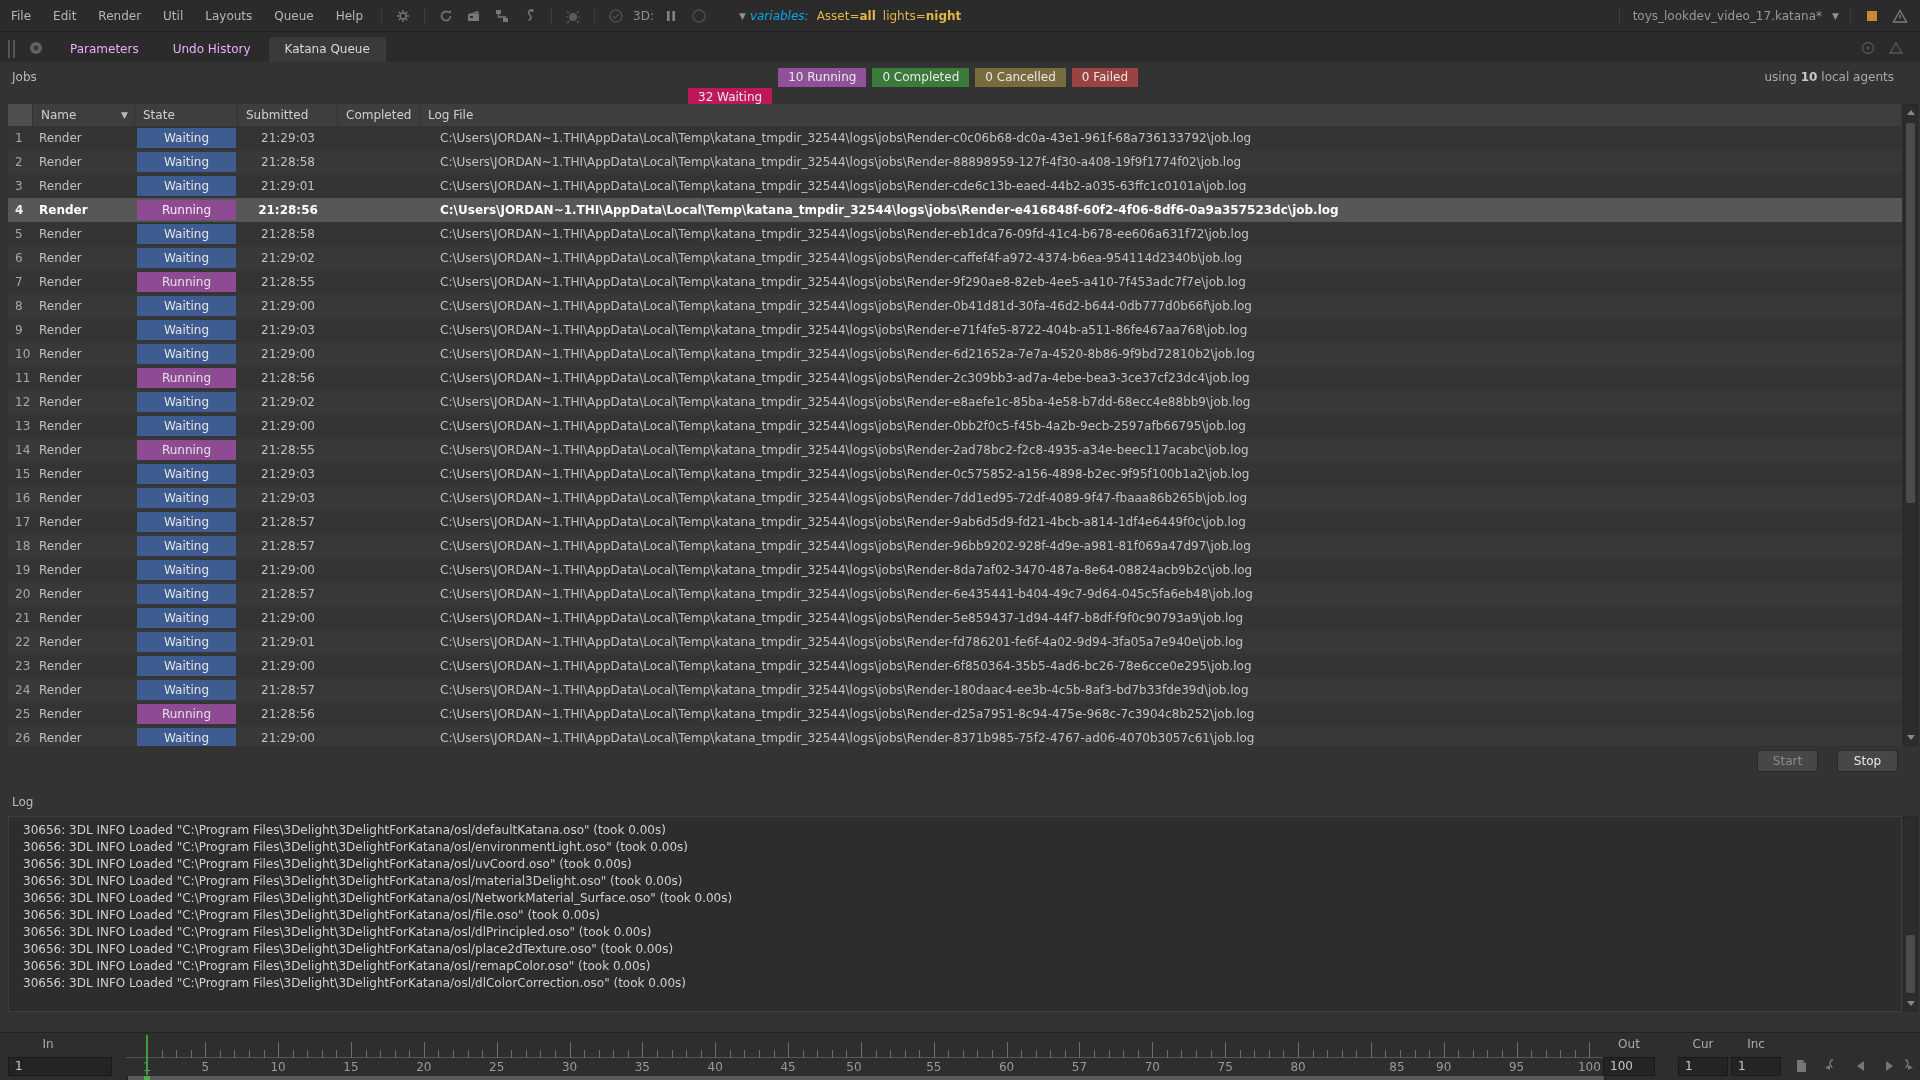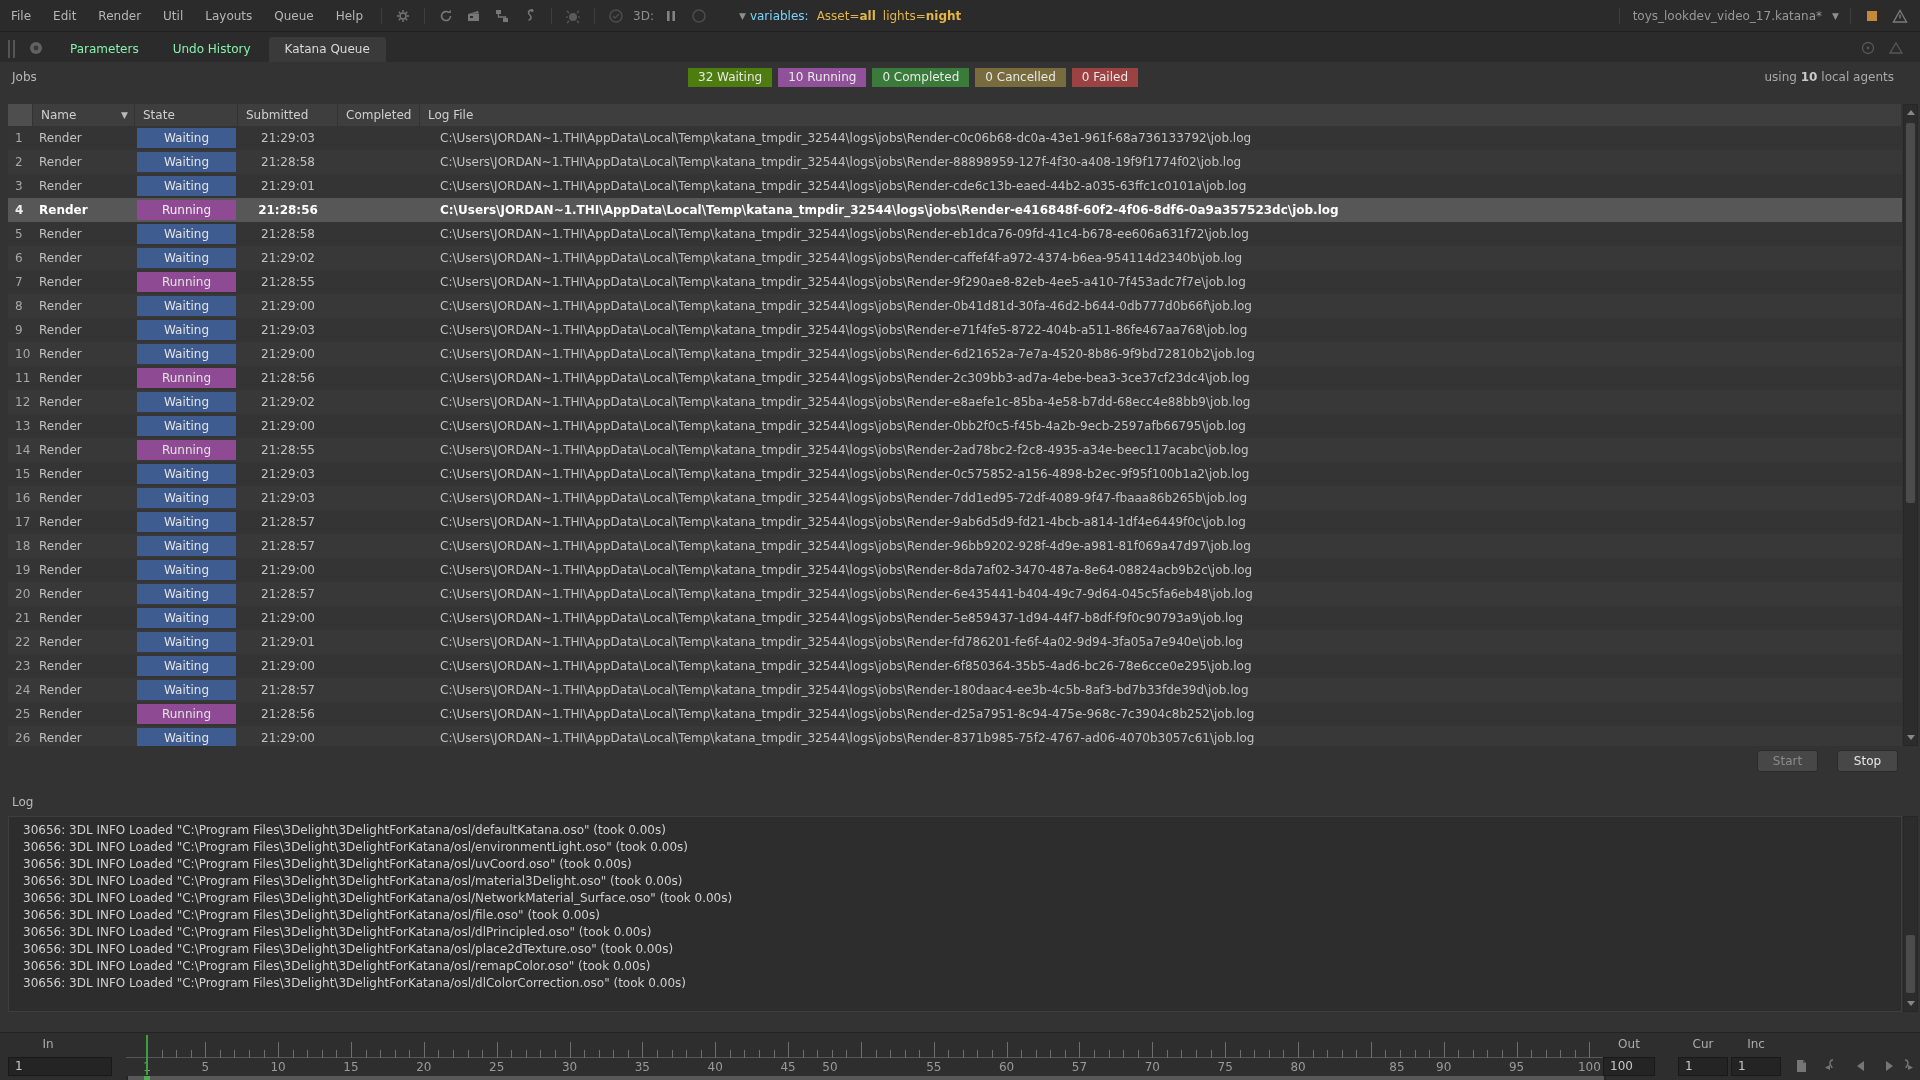--- a/index.html
+++ b/index.html
@@ -10,32 +10,32 @@
     font-family:"DejaVu Sans","Liberation Sans",sans-serif; font-size:12px;
   }
   
   .menubar { position:absolute; left:0; top:0; width:1920px; height:32px;
     background:#2b2b2b; border-bottom:1px solid #1f1f1f; display:flex; align-items:center; }
   .menu-item { padding:0 11px; color:#b6b6b6; cursor:default; }
   .tb-sep { width:1px; height:16px; background:#3e3e3e; margin:0 7px; }
   .tb-icon { width:16px; height:16px; margin:0 6px; opacity:.8; flex:none; }
   .tb-text { color:#8f8f8f; margin:0 3px; }
   .dd-arrow { color:#8f8f8f; font-size:9px; margin:0 4px; }
-  .vars-label { color:#7dd3fc; margin-right:8px; }
+  .vars-label { font-style:italic; color:#0ea5e9; margin-right:8px; }
   .var-key { color:#e3b549; }
   .var-val { color:#e3b549; font-weight:bold; margin-right:7px; }
   .title-zone { margin-left:auto; display:flex; align-items:center; }
   .win-title { color:#989898; margin:0 6px; }
   .top-strip { position:absolute; top:0; height:3px; }
   
   .tabbar { position:absolute; left:0; top:32px; width:1920px; height:30px;
     background:#2b2b2b; display:flex; align-items:flex-end; }
   .grip { width:10px; height:18px; margin:0 4px 4px 8px;
     background:repeating-linear-gradient(90deg,#555 0 2px,transparent 2px 5px); }
-  .tab { padding:4px 16px 6px 16px; color:#86efac; margin-right:2px; }
+  .tab { padding:4px 16px 6px 16px; color:#f0abfc; margin-right:2px; }
   .tab.active { background:#3a3a3a; color:#d8d8d8; border-radius:3px 3px 0 0; padding-top:5px; }
   .tabbar-right { margin-left:auto; display:flex; align-items:center; padding:0 10px 6px 0; }
   
   .jobs-title { position:absolute; left:12px; top:70px; color:#b9b9b9; }
   .badges { position:absolute; left:688px; top:68px; display:flex; gap:6px; }
   .badge { height:19px; line-height:19px; padding:0 10px; color:#e8e8e8; }
   .agents { position:absolute; right:26px; top:70px; color:#a9a9a9; }
   .agents b { color:#c9c9c9; }
   
   .jobtable { position:absolute; left:8px; top:104px; width:1894px; }
@@ -227,21 +227,21 @@
     <span class="tb-icon" style="opacity:.4;">
       <svg viewBox="0 0 16 16">
           <path d="M8 3l6 10H2z" stroke="#9a9a9a" stroke-width="1.3" fill="none"></path>
         </svg>
     </span>
   </span>
 </div>
 
 <div class="jobs-title">Jobs</div>
 <div class="badges">
-    <span class="badge" style="background: #4d7c0f;">32 Waiting</span>
+    <span class="badge" style="background: #be185d; margin-top: 20px;">32 Waiting</span>
     <span class="badge" style="background: rgb(145, 81, 154);">10 Running</span>
     <span class="badge" style="background: rgb(58, 122, 58);">0 Completed</span>
     <span class="badge" style="background: rgb(120, 107, 62);">0 Cancelled</span>
     <span class="badge" style="background: rgb(156, 66, 66);">0 Failed</span>
   </div>
 <div class="agents">
   <span>using</span>
   <b>10</b>
   <span>local agents</span>
 </div>
@@ -610,21 +610,21 @@
         <div class="tick minor" style="left: 618.37px;"></div>
         <div class="tick minor" style="left: 632.94px;"></div>
         <div class="tick minor" style="left: 647.51px;"></div>
         <div class="tick major" style="left: 662.08px;"></div>
         <div class="tick-label" style="left: 662.08px;">45</div>
         <div class="tick minor" style="left: 676.65px;"></div>
         <div class="tick minor" style="left: 691.22px;"></div>
         <div class="tick minor" style="left: 705.79px;"></div>
         <div class="tick minor" style="left: 720.36px;"></div>
         <div class="tick major" style="left: 734.93px;"></div>
-        <div class="tick-label" style="left: 704px;">50</div>
+        <div class="tick-label" style="left: 728px;">50</div>
         <div class="tick minor" style="left: 749.5px;"></div>
         <div class="tick minor" style="left: 764.07px;"></div>
         <div class="tick minor" style="left: 778.64px;"></div>
         <div class="tick minor" style="left: 793.21px;"></div>
         <div class="tick major" style="left: 807.78px;"></div>
         <div class="tick-label" style="left: 807.78px;">55</div>
         <div class="tick minor" style="left: 822.35px;"></div>
         <div class="tick minor" style="left: 836.92px;"></div>
         <div class="tick minor" style="left: 851.49px;"></div>
         <div class="tick minor" style="left: 866.06px;"></div>

